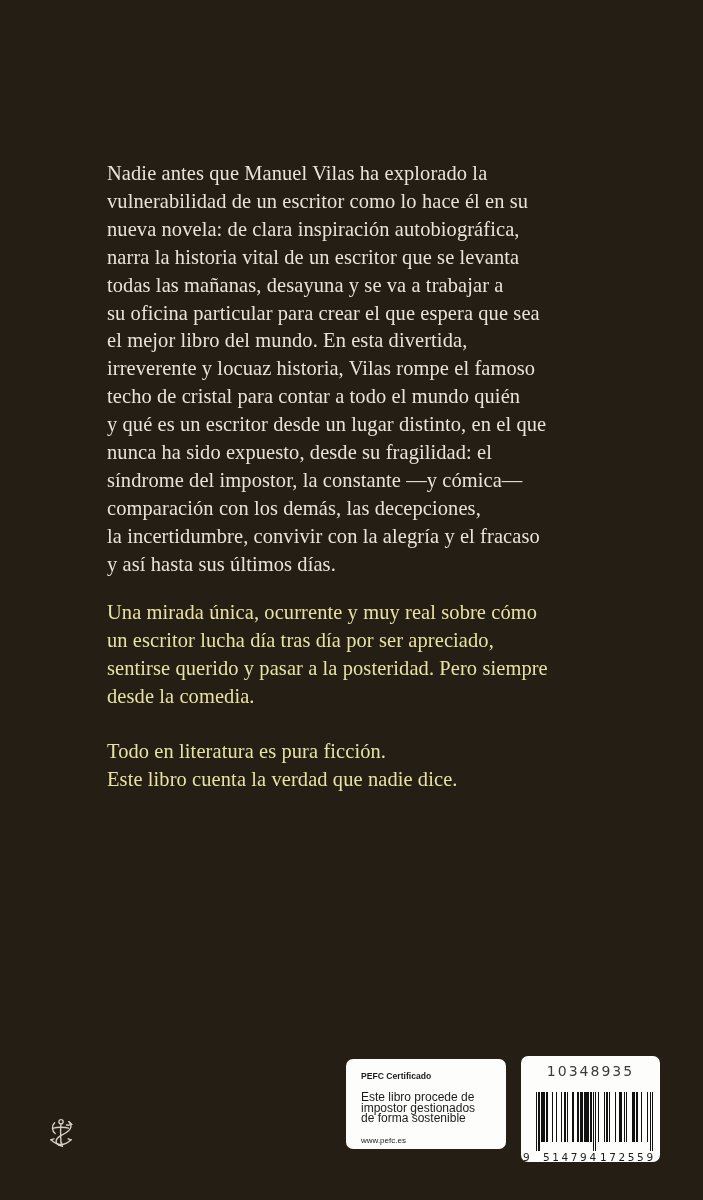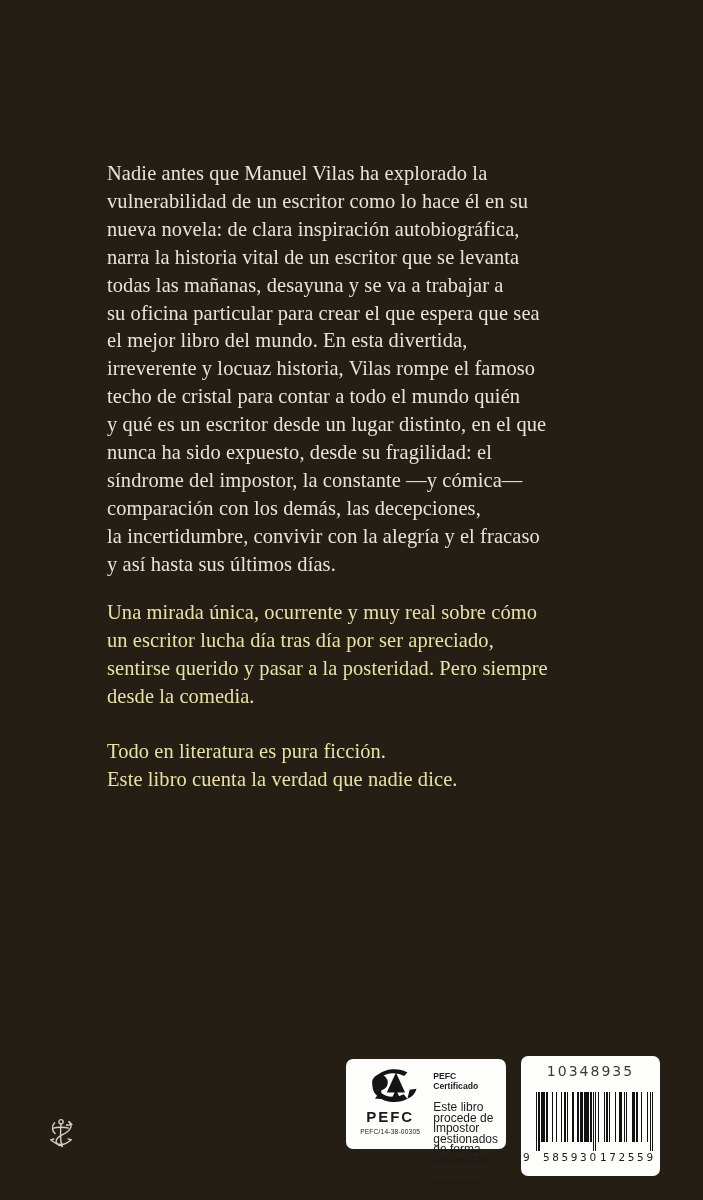--- a/index.html
+++ b/index.html
@@ -49,21 +49,21 @@
   .pefc-label{left:346px;top:1059px;width:160px;height:90px;display:flex;padding:7px 8px 6px 8px;}
   .pefc-left{width:74px;display:flex;flex-direction:column;align-items:center;}
   .pefc-logo{width:60px;height:42px;display:block;}
   .pefc-wordmark{font-size:15px;font-weight:bold;letter-spacing:2px;line-height:15px;margin-top:1px;}
   .pefc-cert{font-size:6.6px;margin-top:4px;letter-spacing:0.2px;}
   .pefc-right{flex:1;padding-left:7px;padding-top:2px;}
   .pefc-title{font-size:8.6px;font-weight:bold;margin-top:3px;}
   .pefc-body{font-size:12px;line-height:10.5px;margin-top:11px;}
   .pefc-url{font-size:8px;margin-top:12px;}
 
-  .barcode-label{left:521px;top:1056px;width:139px;height:120px;text-align:center;}
+  .barcode-label{left:521px;top:1056px;width:139px;height:106px;text-align:center;}
   .bc-number{
     font-family:"DejaVu Sans", sans-serif;
     font-size:14px;letter-spacing:2px;color:#3a3a3a;
     margin-top:7px;line-height:16px;
   }
   .bc-bars{
     position:relative;width:118px;height:60px;
     margin:13px 0 0 15px;
     display:flex;align-items:flex-start;
   }
@@ -124,53 +124,37 @@
         <path d="M23.5 4.5 C28 9 24 13.5 17.5 16.5 C11 19.5 9.5 24 14 26.5"></path>
         <path d="M23.5 4.5 l2.5 2.2 l-3.4 1.1"></path>
         <path d="M14 26.5 l3.2 1 l-0.7 -3"></path>
         <path d="M10 5.5 C7 8.5 7.5 13 10.5 15.5"></path>
       </g>
       <circle cx="21.6" cy="7.6" r="0.9" fill="#d5d1c6"></circle>
     </svg>
   </div>
 
   <div class="label pefc-label">
-    <div class="pefc-left">
-      <svg class="pefc-logo" viewBox="0 0 64 46" aria-hidden="true">
-        <g fill="#141414">
-          <path d="M51 7 A 24 18 0 1 0 51 36 L 47 31 A 18 13 0 1 1 47.5 11 Z"></path>
-          <path d="M51 36 q 8 -3 10 -11 l -7.5 1 z"></path>
-          <circle cx="21" cy="18" r="8.6"></circle>
-          <rect x="19.6" y="25" width="2.9" height="11"></rect>
-          <path d="M21 28 l 5.4 8 h -10.8 z"></path>
-          <path d="M38.5 7 L 48.5 29 H 28.5 Z"></path>
-          <rect x="37" y="29" width="3" height="8"></rect>
-          <path d="M38.5 26.5 l 5 9.5 h -10 z"></path>
-        </g>
-      </svg>
-      <div class="pefc-wordmark">PEFC</div>
-      <div class="pefc-cert">PEFC/14-38-00305</div>
-    </div>
     <div class="pefc-right">
       <div class="pefc-title">PEFC Certificado</div>
       <div class="pefc-body">
           <div>Este libro procede de</div>
           <div>impostor gestionados</div>
           <div>de forma sostenible</div>
         </div>
       <div class="pefc-url">www.pefc.es</div>
     </div>
   </div>
 
   <div class="label barcode-label">
     <div class="bc-number">10348935</div>
     <div class="bc-bars" id="bc-bars">
       <div class="ean-row">
         <span class="ean-lead">9</span>
-        <span class="ean-g1">585930</span>
+        <span class="ean-g1">514794</span>
         <span class="ean-g2">172559</span>
       </div>
     <span class="m on guard" style="width: 1.24211px;"></span>
         <span class="m guard" style="width: 1.24211px;"></span>
         <span class="m on guard" style="width: 1.24211px;"></span>
         <span class="m" style="width: 1.24211px;"></span>
         <span class="m on" style="width: 1.24211px;"></span>
         <span class="m on" style="width: 1.24211px;"></span>
         <span class="m on" style="width: 1.24211px;"></span>
         <span class="m" style="width: 1.24211px;"></span>

